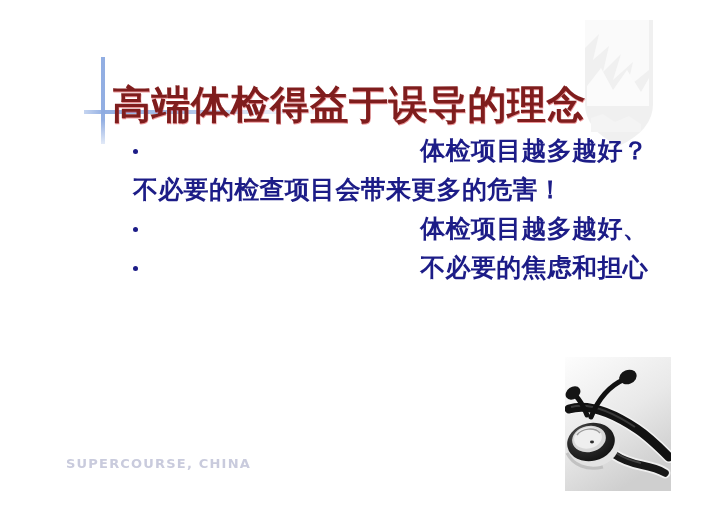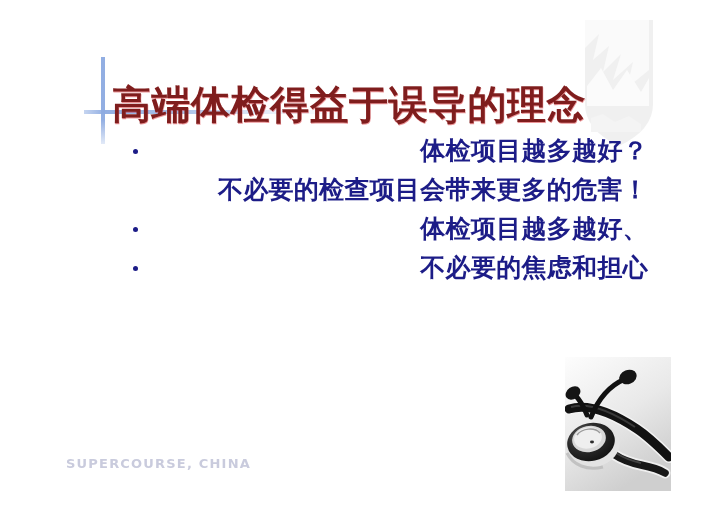--- a/index.html
+++ b/index.html
@@ -89,21 +89,21 @@
   .line.bulleted::before {
     content: "";
     position: absolute;
     left: 5px;
     top: 18px;
     width: 5px;
     height: 5px;
     border-radius: 50%;
     background: #1c1c87;
   }
-  .line.plain { padding-left: 5px; text-align: right; }
+  .line.plain { padding-left: 5px; }
 
   
   .photo {
     position: absolute;
     left: 565px;
     top: 357px;
     width: 106px;
     height: 134px;
     overflow: hidden;
     background: #f2f2f2;

